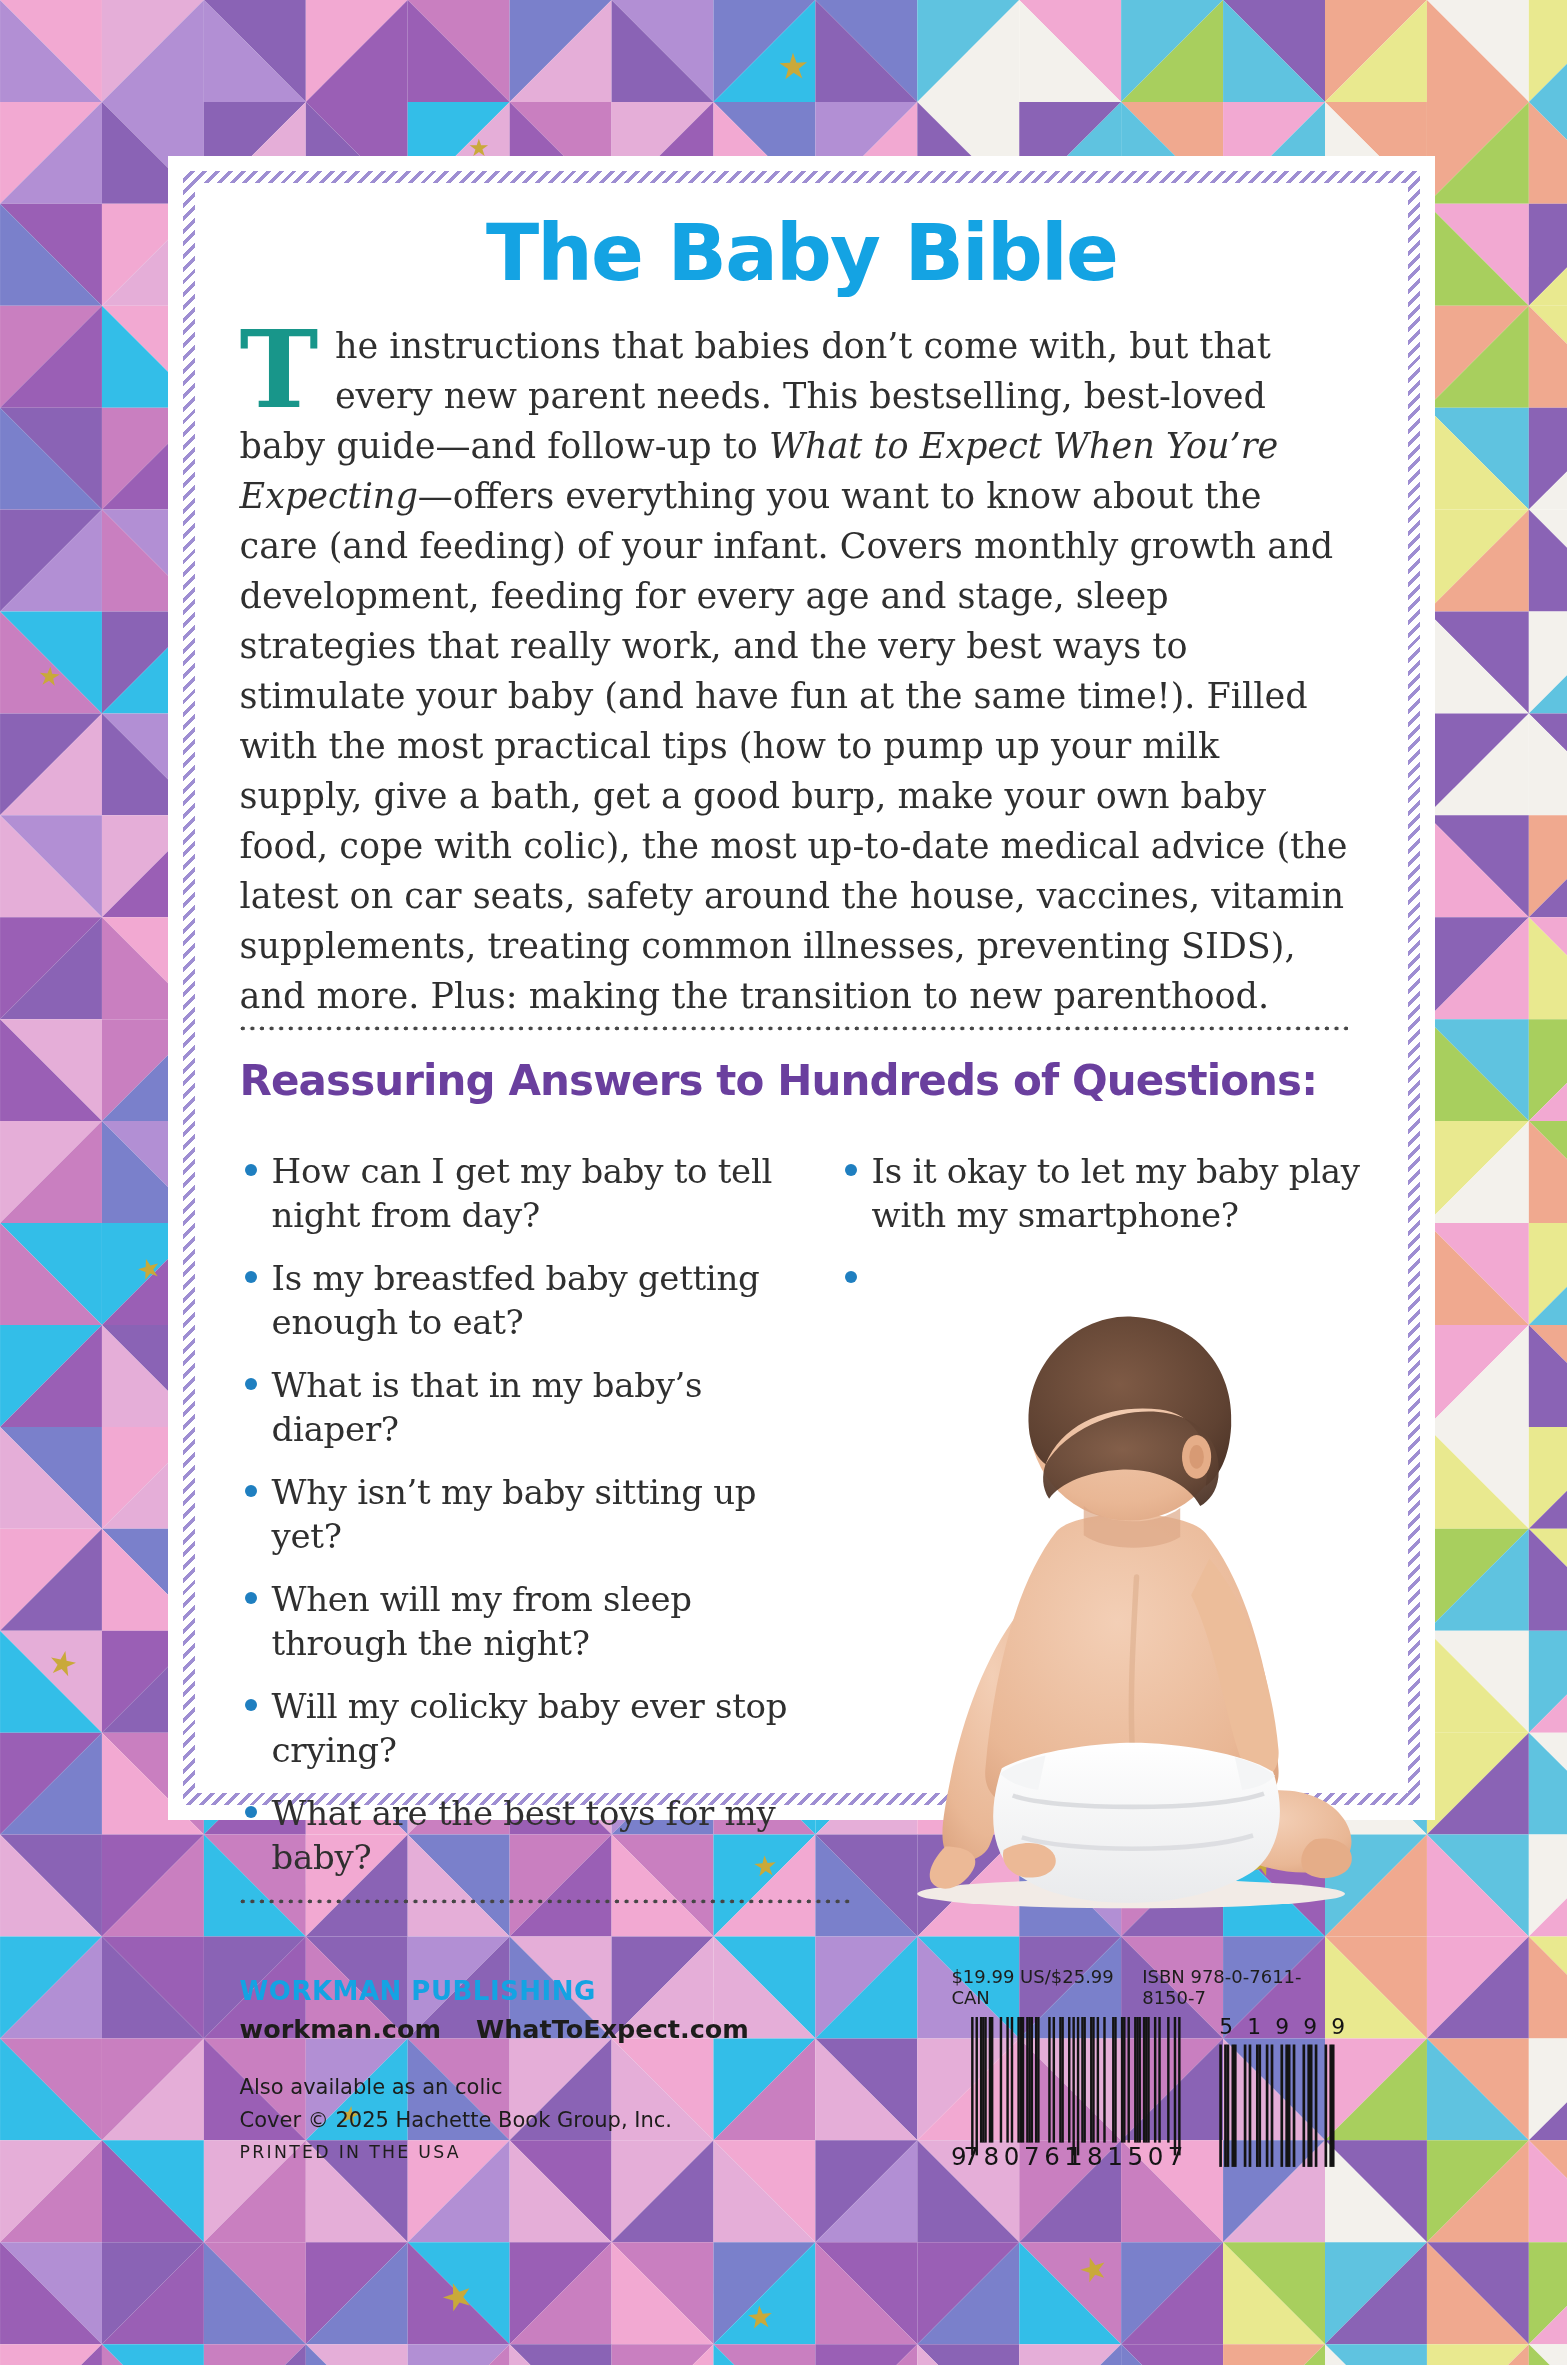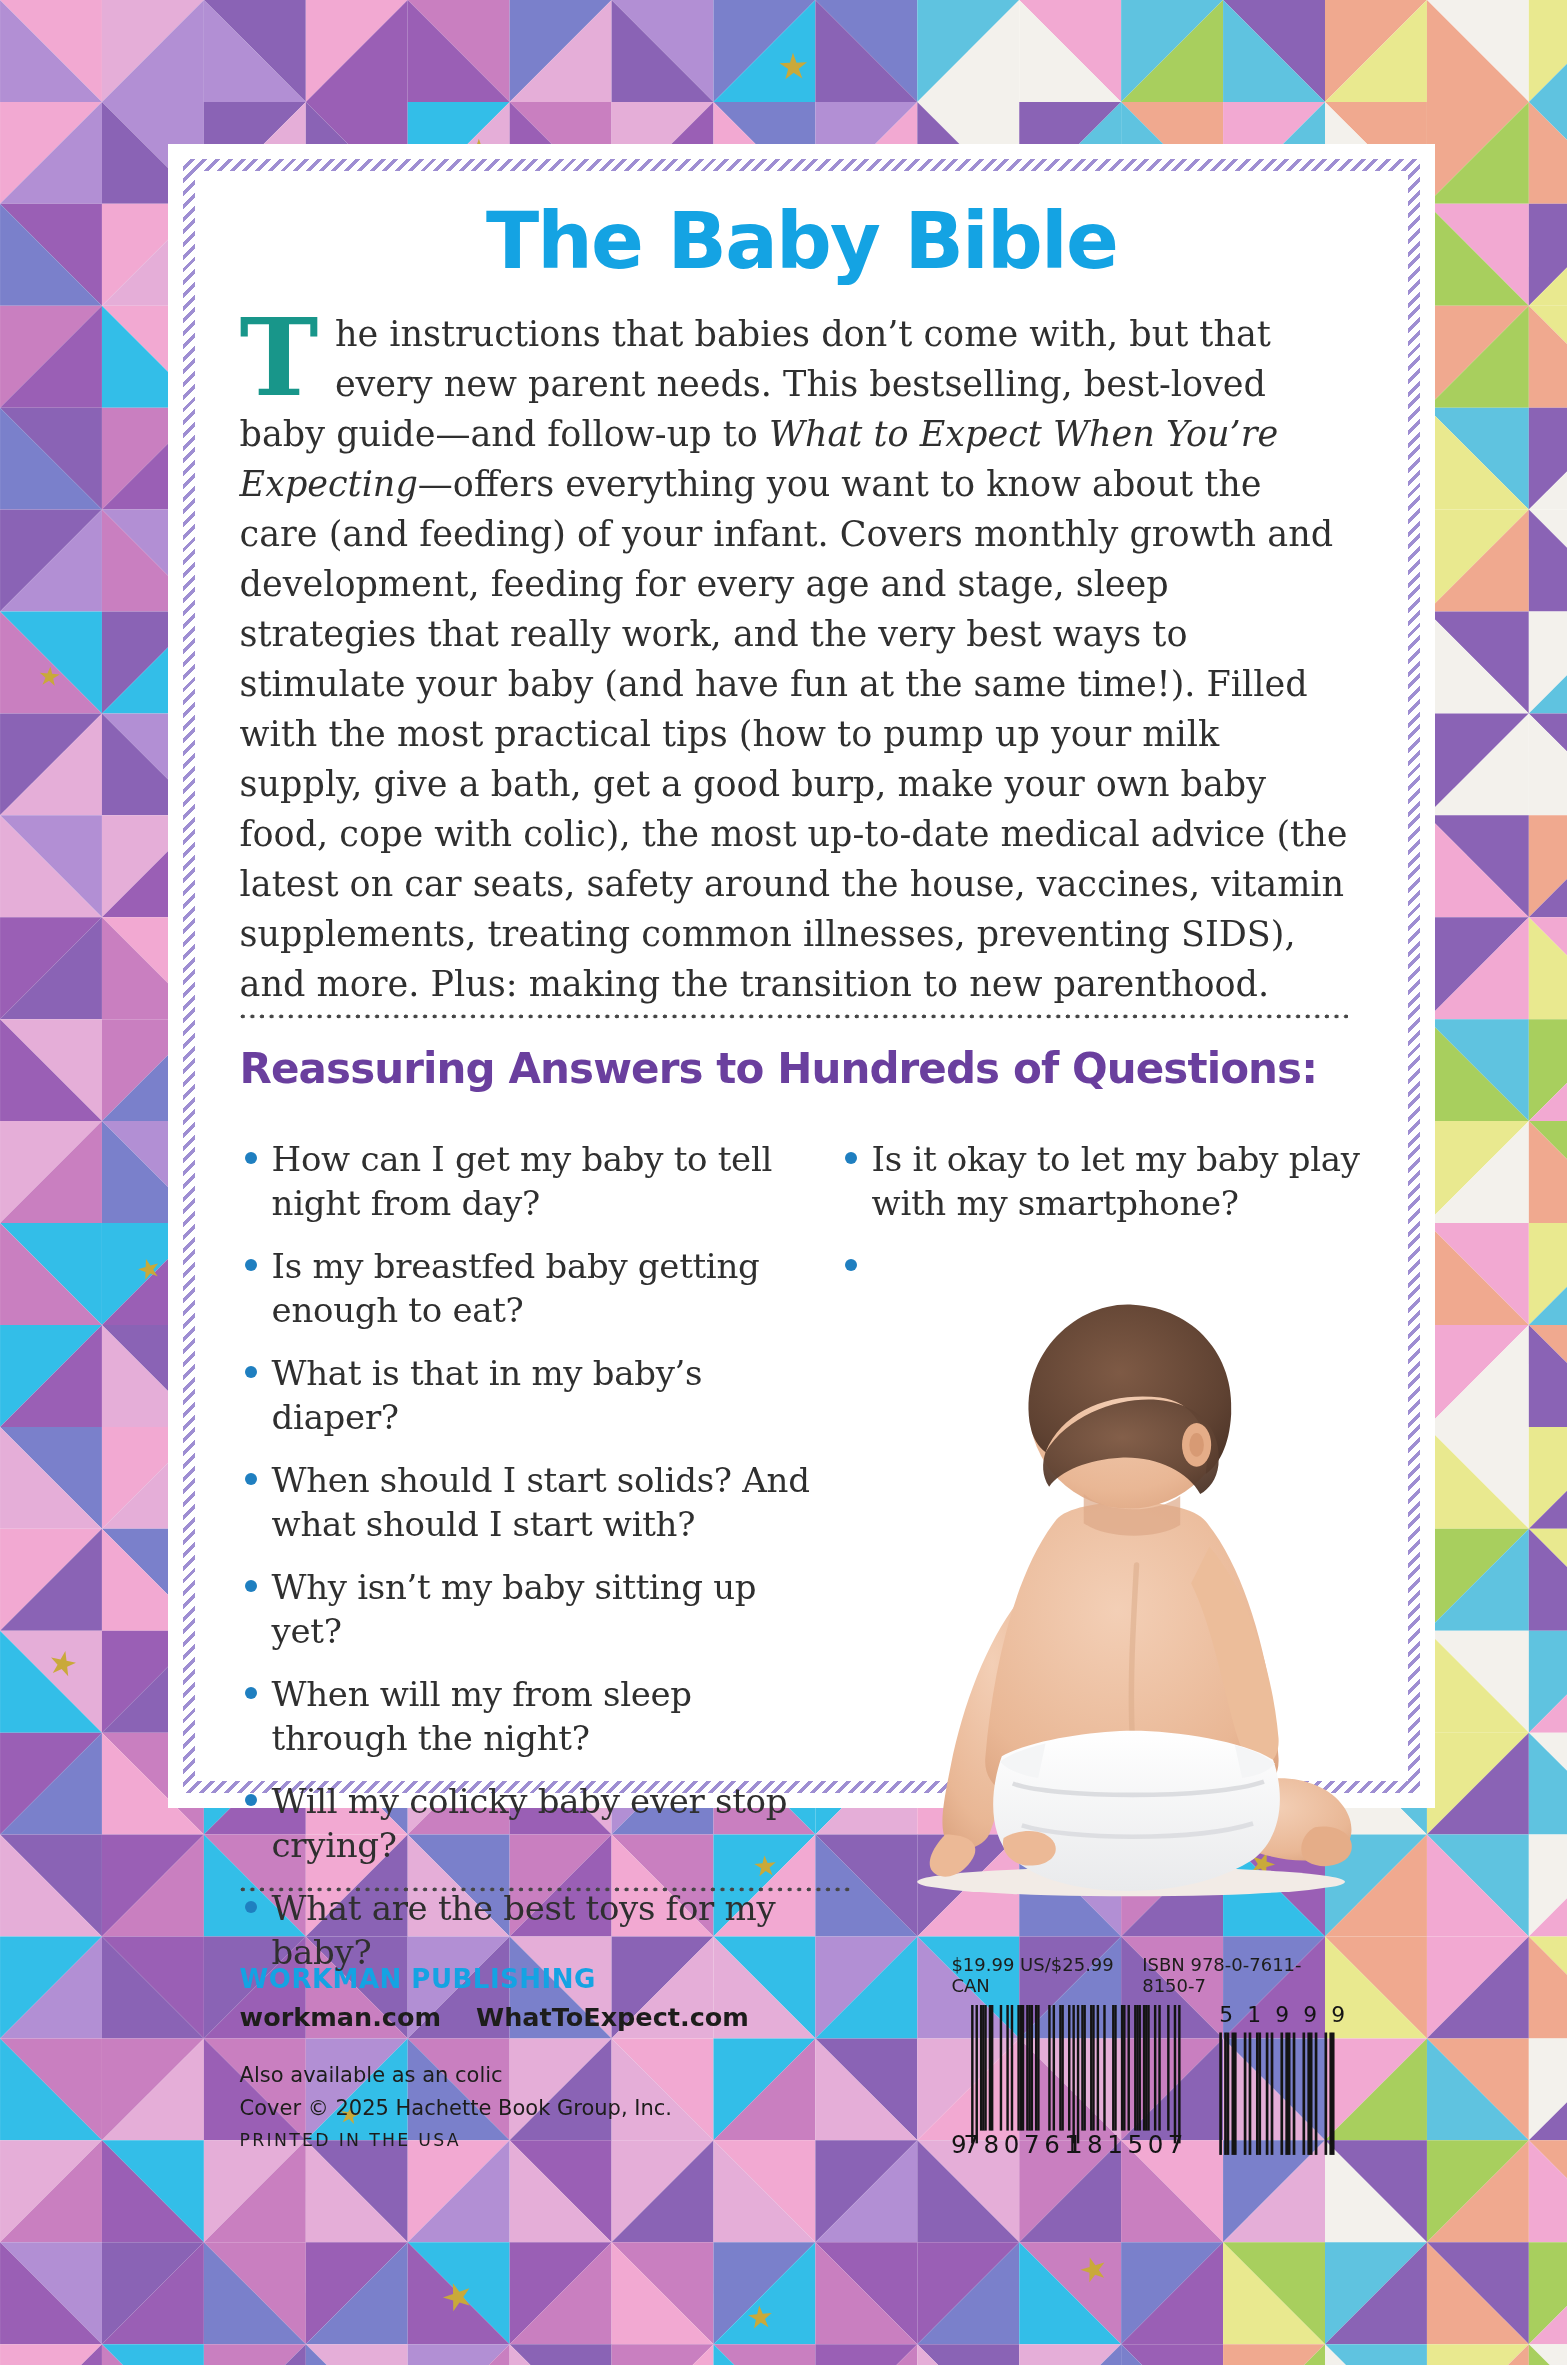--- a/index.html
+++ b/index.html
@@ -3,21 +3,21 @@
 <meta charset="utf-8">
 <style>
   html,body{margin:0;padding:0;}
   body{
     width:1568px;height:2366px;position:relative;overflow:hidden;
     background:#fff;
     font-family:"DejaVu Sans","Liberation Sans",sans-serif;
   }
   #quilt{position:absolute;left:0;top:0;width:1568px;height:2366px;display:block;}
   .panel{
-    position:absolute;left:168px;top:144px;width:1267px;height:1664px;
+    position:absolute;left:168px;top:156px;width:1267px;height:1664px;
     background:#ffffff;
   }
   .stripe-frame{
     position:absolute;left:14.6px;top:14.6px;right:14.6px;bottom:14.6px;
     background:repeating-linear-gradient(-45deg,#ffffff 0 5.5px,#9e8ed2 5.5px 9px);
   }
   .content{
     position:absolute;left:12px;top:12px;right:12px;bottom:12px;
     background:#ffffff;
   }
@@ -905,21 +905,20 @@
 
       <div class="dotted divider-top"></div>
 
       <div class="questions-heading">Reassuring Answers to Hundreds of Questions:</div>
 
       <div class="qcols">
         <ul class="qcol qcol-left" id="q-left">
             <li><span class="bullet-dot"></span><span>How can I get my baby to tell night from day?</span></li>
             <li><span class="bullet-dot"></span><span>Is my breastfed baby getting enough to eat?</span></li>
             <li><span class="bullet-dot"></span><span>What is that in my baby’s diaper?</span></li>
-            <li><span class="bullet-dot"></span><span>When should I start solids? And what should I start with?</span></li>
             <li><span class="bullet-dot"></span><span>Why isn’t my baby sitting up yet?</span></li>
             <li><span class="bullet-dot"></span><span>When will my from sleep through the night?</span></li>
             <li><span class="bullet-dot"></span><span>Will my colicky baby ever stop crying?</span></li>
             <li><span class="bullet-dot"></span><span>What are the best toys for my baby?</span></li>
           </ul>
         <ul class="qcol qcol-right" id="q-right">
             <li><span class="bullet-dot"></span><span>Is it okay to let my baby play with my smartphone?</span></li>
             <li><span class="bullet-dot"></span></li>
           </ul>
       </div>

